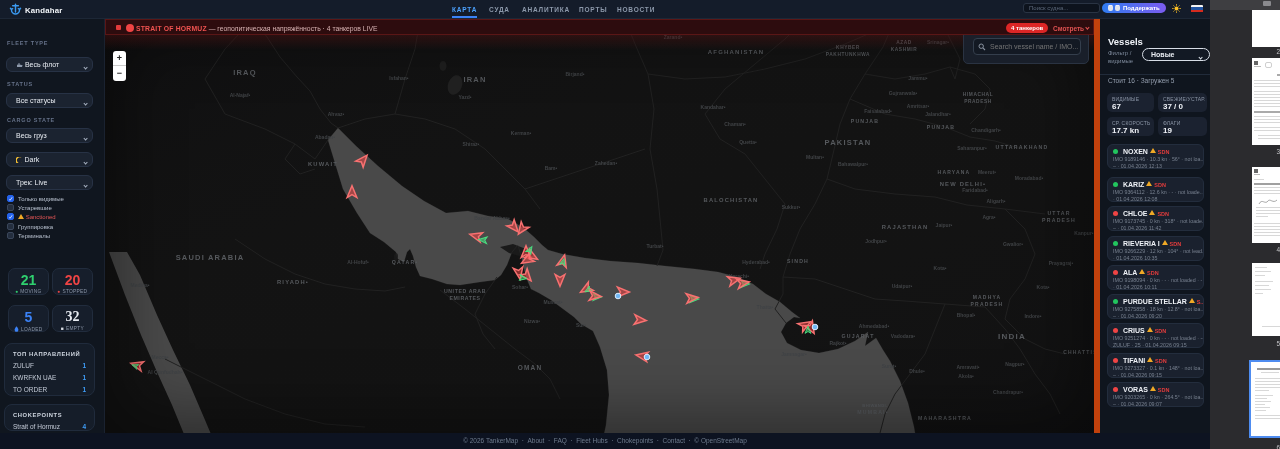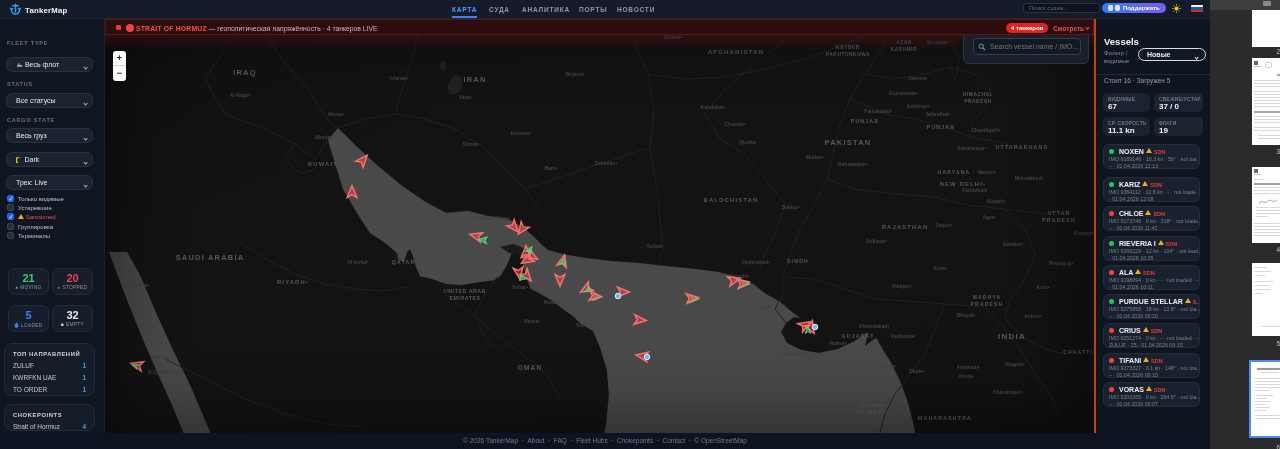--- a/index.html
+++ b/index.html
@@ -30,36 +30,36 @@
 #sidebar { position:absolute; left:0; top:19px; width:105px; height:414px; background:#10161f; border-right:1px solid #1a2230; }
 .sb-label { position:absolute; left:7px; font-size:5.5px; color:#66728a; letter-spacing:0.8px; font-weight:bold; }
 .sb-select { position:absolute; left:6px; width:87px; height:15px; background:#1b2330; border:1px solid #273245; border-radius:6px; color:#e8ecf2; font-size:7px; line-height:13px; padding-left:9px; }
 .sb-select .chev { position:absolute; right:5px; }
 .cbrow { position:absolute; left:7px; height:9px; font-size:6px; color:#b9c2d0; }
 .chv { display:inline-block; width:3.2px; height:3.2px; border-right:1.1px solid #aab4c4; border-bottom:1.1px solid #aab4c4; transform:rotate(45deg); vertical-align:1.5px; }
 .cb { display:inline-block; width:7px; height:7px; border-radius:2px; background:#242e3e; border:1px solid #3a465a; vertical-align:-1px; margin-right:4px; }
 .cb.on { background:#2563eb; border-color:#2563eb; position:relative; }
 .cb.on:after { content:"✓"; position:absolute; left:0.5px; top:-1.5px; font-size:6px; color:#fff; }
 .statcard { position:absolute; width:41px; height:27px; background:#161e2b; border:1px solid #212c3d; border-radius:7px; text-align:center; }
-.statcard .num { font-size:11px; font-weight:bold; margin-top:3px; }
+.statcard .num { font-size:14px; font-weight:bold; margin-top:3px; }
 .statcard .lbl { font-size:4.8px; color:#8b96a8; margin-top:1px; letter-spacing:0.3px; }
 .sb-card { position:absolute; left:4px; width:91px; background:#151d29; border:1px solid #202b3c; border-radius:8px; }
 .sb-card .title { font-size:5.8px; font-weight:bold; color:#cfd6e0; letter-spacing:0.6px; margin:7px 0 3px 8px; }
 .sb-row { position:relative; font-size:6.5px; color:#c3cad6; margin:0 8px; height:12px; line-height:12px; }
 .sb-row b { position:absolute; right:0; color:#3f9ef8; }
 
 #map { position:absolute; left:105px; top:19px; width:989px; height:414px; background:#101010; overflow:hidden; }
 #zoomctl { position:absolute; left:8px; top:32px; width:13px; height:30px; background:#fff; border-radius:3px; z-index:20; }
 #zoomctl div { width:13px; height:15px; text-align:center; font-size:9px; font-weight:bold; color:#222; line-height:15px; }
 #zoomctl div:first-child { border-bottom:1px solid #ccc; }
 #msearch { position:absolute; left:858px; top:9px; width:126px; height:36px; background:rgba(26,33,44,0.92); border:1px solid #2a3342; border-radius:5px; z-index:20; }
 #msearch input { position:absolute; left:9px; top:9px; width:108px; height:17px; background:#131923; border:1px solid #343e4c; border-radius:4px; color:#7d8694; font-size:7px; padding-left:16px; }
 #msearch .mag { position:absolute; left:14px; top:14px; z-index:2; }
 
-#vpanel { position:absolute; left:1094px; top:19px; width:117px; height:414px; background:#0f151e; border-left:2px solid #c2410c; }
+#vpanel { position:absolute; left:1094px; top:19px; width:117px; height:414px; background:#0f151e; border-left:6px solid #c2410c; }
 #vselect { position:absolute; left:42px; top:29px; width:68px; height:13px; background:#121924; border:1px solid #d7dde6; border-radius:7px; color:#e9edf3; font-size:7px; font-weight:bold; line-height:11px; padding-left:8px; }
 .vcard { position:absolute; height:19px; background:#1b2230; border-radius:5px; padding:2.5px 0 0 5px; }
 .vcard .vl { font-size:5px; color:#8a94a5; letter-spacing:0.2px; white-space:nowrap; }
 .vcard .vn { font-size:8px; font-weight:bold; color:#f0f3f8; margin-top:0.5px; }
 .vitem { position:absolute; left:7px; width:97px; height:25px; background:#1a212e; border:1px solid #232d3d; border-radius:6px; padding:2.5px 0 0 5px; overflow:hidden; }
 .vitem .l1 { font-size:7px; font-weight:bold; color:#eef1f6; white-space:nowrap; }
 .vitem .l1 .dot { display:inline-block; width:5px; height:5px; border-radius:50%; margin-right:5px; }
 .warn2 { display:inline-block; width:0; height:0; border-left:3px solid transparent; border-right:3px solid transparent; border-bottom:5.5px solid #f0a926; vertical-align:0.5px; }
 .vitem .l1 .sdn { color:#e23c3c; font-size:5.5px; }
 .vitem .l2 { font-size:5.3px; color:#77808f; margin-top:1.2px; white-space:nowrap; }
@@ -263,21 +263,21 @@
           <line x1="4.9" y1="4.9" x2="7" y2="7" stroke="#8a93a1" stroke-width="1.1"></line>
         </svg>
         <input placeholder="Search vessel name / IMO..." style="">
       </div>
   </div>
 
   <div id="nav">
     <svg id="logo" viewBox="0 0 16 16">
         <path d="M8 1.5 L8 11 M4.5 3.5 L11.5 3.5 M3 8 C3 12 6 13.5 8 13.5 C10 13.5 13 12 13 8 M3 8 L1.8 6.5 M3 8 L4.5 7 M13 8 L14.2 6.5 M13 8 L11.5 7" stroke="#3b9af0" stroke-width="1.8" fill="none" stroke-linecap="round"></path>
       </svg>
-    <div id="brand">TankerMap</div>
+    <div id="brand">Kandahar</div>
     <div class="navitem" id="nv1">КАРТА</div>
     <div class="navitem" id="nv2">СУДА</div>
     <div class="navitem" id="nv3">АНАЛИТИКА</div>
     <div class="navitem" id="nv4">ПОРТЫ</div>
     <div class="navitem" id="nv5">НОВОСТИ</div>
     <div id="nsearch">Поиск судна...</div>
     <div id="support"><span class="cup"></span><span class="cup"></span> Поддержать</div>
     <svg id="sun" width="9" height="9" viewBox="0 0 9 9">
         <circle cx="4.5" cy="4.5" r="2" fill="#fbbf24"></circle>
         <g stroke="#fbbf24" stroke-width="0.9">
@@ -332,21 +332,21 @@
         <div class="num" style="color:#ef4444;">20</div>
         <div class="lbl"><span style="color:#ef4444;">●</span> STOPPED</div>
       </div>
     <div class="statcard" style="left:8px; top:286px;">
         <div class="num" style="color:#3b82f6;">5</div>
         <div class="lbl"><svg width="5" height="6" style="vertical-align:-1px;">
             <path d="M2.5,0.3 C3.6,1.8 4.4,2.9 4.4,3.9 A1.9,1.9 0 0 1 0.6,3.9 C0.6,2.9 1.4,1.8 2.5,0.3 Z" fill="#3b82f6"></path>
           </svg> LOADED</div>
       </div>
     <div class="statcard" style="left:52px; top:286px;">
-        <div class="num" style="color:#e8ecf2;">32</div>
+        <div class="num" style="color:#e8ecf2;font-family:Liberation Serif, serif;">32</div>
         <div class="lbl"><span style="color:#d8dde5;">■</span> EMPTY</div>
       </div>
     <div class="sb-card" style="top:324px; height:53px;">
       <div class="title">ТОП НАПРАВЛЕНИЙ</div>
       <div class="sb-row">ZULUF<b>1</b></div>
       <div class="sb-row">KWRFKN UAE<b>1</b></div>
       <div class="sb-row">TO ORDER<b>1</b></div>
     </div>
     <div class="sb-card" style="top:385px; height:27px;">
       <div class="title">CHOKEPOINTS</div>
@@ -363,21 +363,21 @@
     <div class="vcard" style="left:7px;top:74px;width:47px;">
         <div class="vl">ВИДИМЫЕ</div>
         <div class="vn">67</div>
       </div>
     <div class="vcard" style="left:58px;top:74px;width:49px;">
         <div class="vl">СВЕЖИЕ/УСТАР.</div>
         <div class="vn">37 / 0</div>
       </div>
     <div class="vcard" style="left:7px;top:98px;width:47px;">
         <div class="vl">СР. СКОРОСТЬ</div>
-        <div class="vn">11.1 kn</div>
+        <div class="vn">17.7 kn</div>
       </div>
     <div class="vcard" style="left:58px;top:98px;width:49px;">
         <div class="vl">ФЛАГИ</div>
         <div class="vn">19</div>
       </div>
     <div class="vitem" style="top:125px;">
         <div class="l1"><span class="dot" style="background:#22c55e;"></span>NOXEN <span class="warn2"></span> <span class="sdn">SDN</span></div>
         <div class="l2">IMO 9189146 · 10.3 kn · 56° · not loa...</div>
         <div class="l2">– · 01.04.2026 12:13</div>
       </div>

